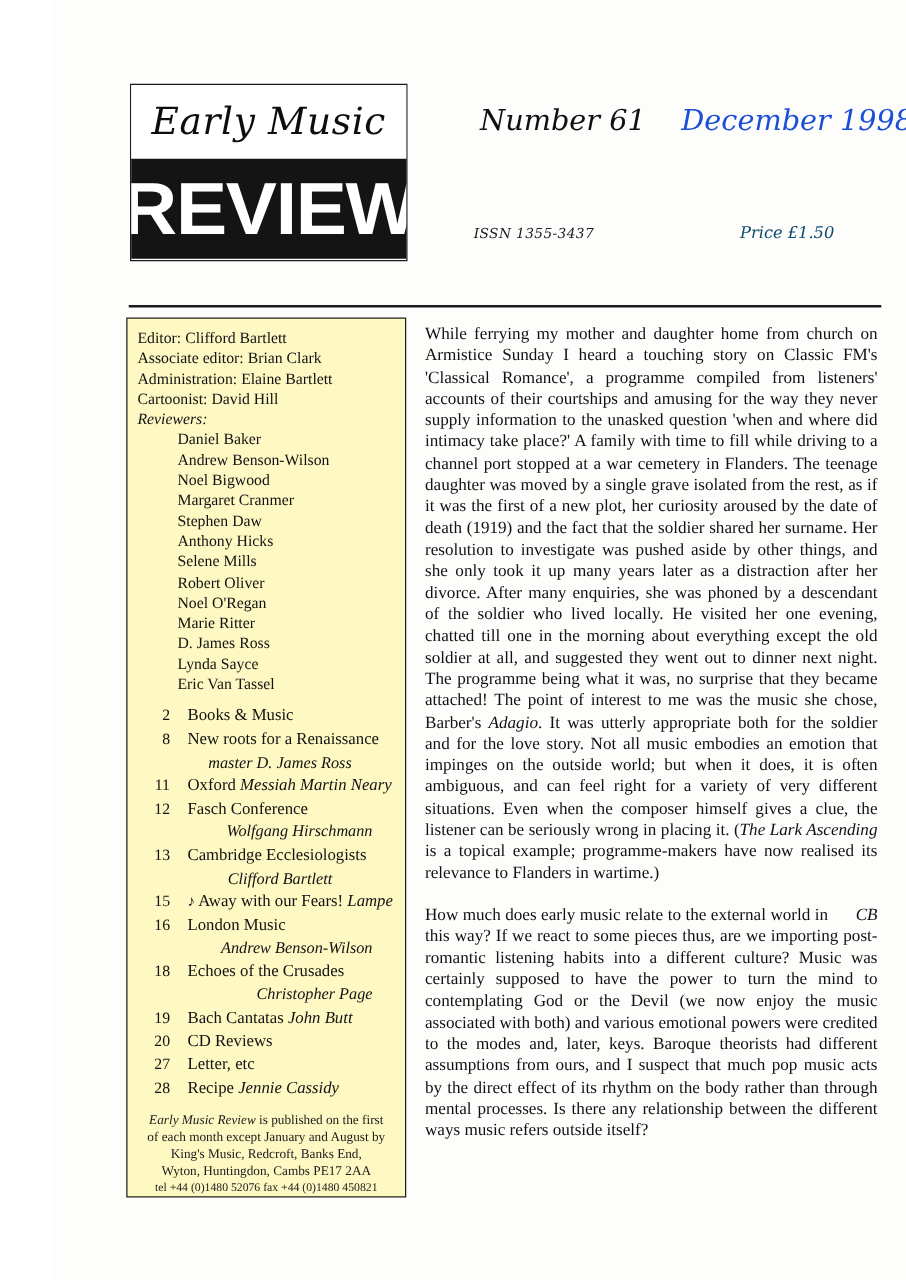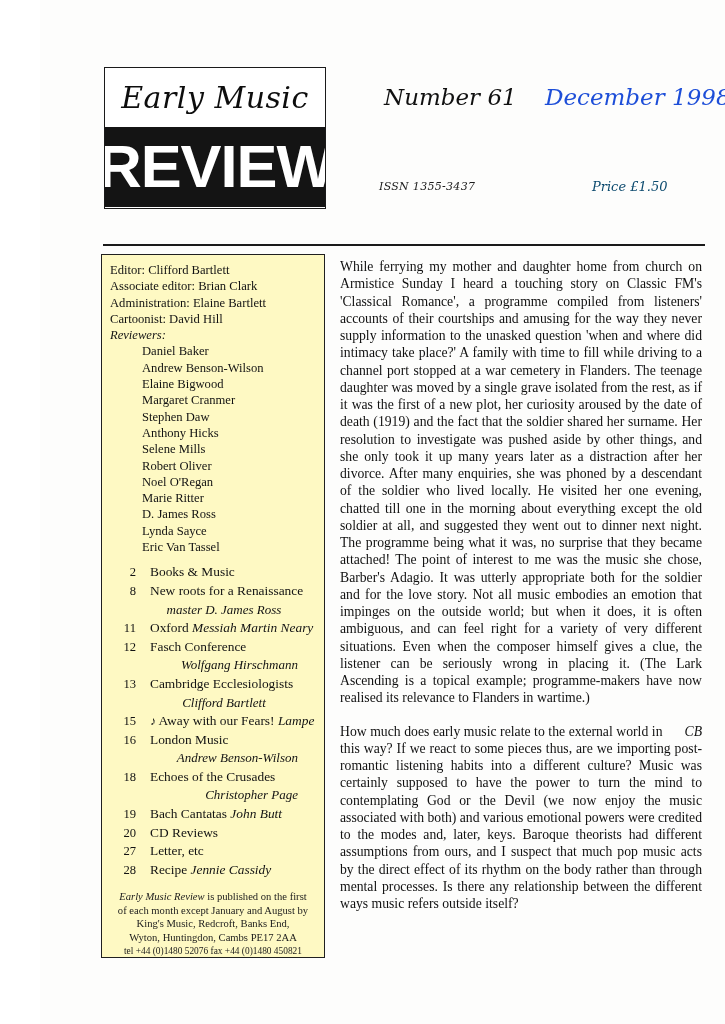--- a/index.html
+++ b/index.html
@@ -207,21 +207,21 @@
   .main p {
     margin: 0 0 16px 0;
     font-size: 13.7px;
     line-height: 17.25px;
     text-align: justify;
     text-justify: inter-word;
     color: #101010;
     hyphens: none;
   }
   .main p:last-child { margin-bottom: 0; }
-  .main .it { }
+  .main .it { font-style: italic; }
   .sig {
     font-style: italic;
     float: right;
     padding-left: 22px;
   }
 </style>
 </head>
 <body>
 
 <div class="page">
@@ -246,21 +246,21 @@
     <div id="staff-list">
         <div class="staff-line">Editor: Clifford Bartlett</div>
         <div class="staff-line">Associate editor: Brian Clark</div>
         <div class="staff-line">Administration: Elaine Bartlett</div>
         <div class="staff-line">Cartoonist: David Hill</div>
         <div class="staff-line it">Reviewers:</div>
       </div>
     <div id="reviewers-list">
         <div class="reviewer">Daniel Baker</div>
         <div class="reviewer">Andrew Benson-Wilson</div>
-        <div class="reviewer">Elaine Bigwood</div>
+        <div class="reviewer">Noel Bigwood</div>
         <div class="reviewer">Margaret Cranmer</div>
         <div class="reviewer">Stephen Daw</div>
         <div class="reviewer">Anthony Hicks</div>
         <div class="reviewer">Selene Mills</div>
         <div class="reviewer">Robert Oliver</div>
         <div class="reviewer">Noel O'Regan</div>
         <div class="reviewer">Marie Ritter</div>
         <div class="reviewer">D. James Ross</div>
         <div class="reviewer">Lynda Sayce</div>
         <div class="reviewer">Eric Van Tassel</div>

